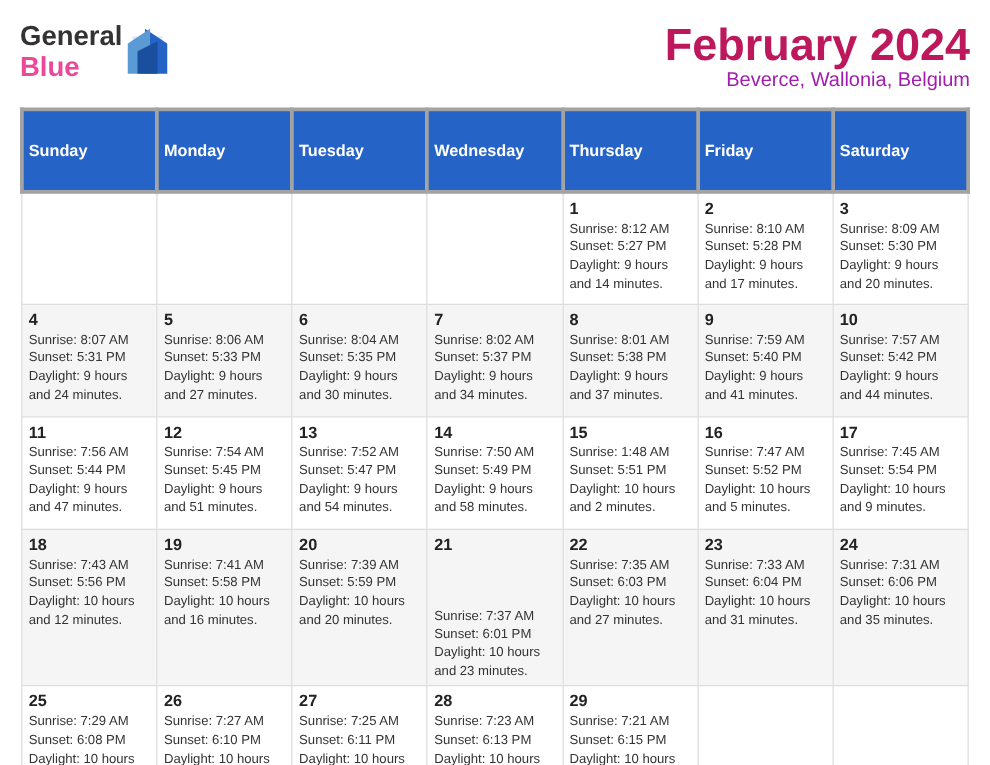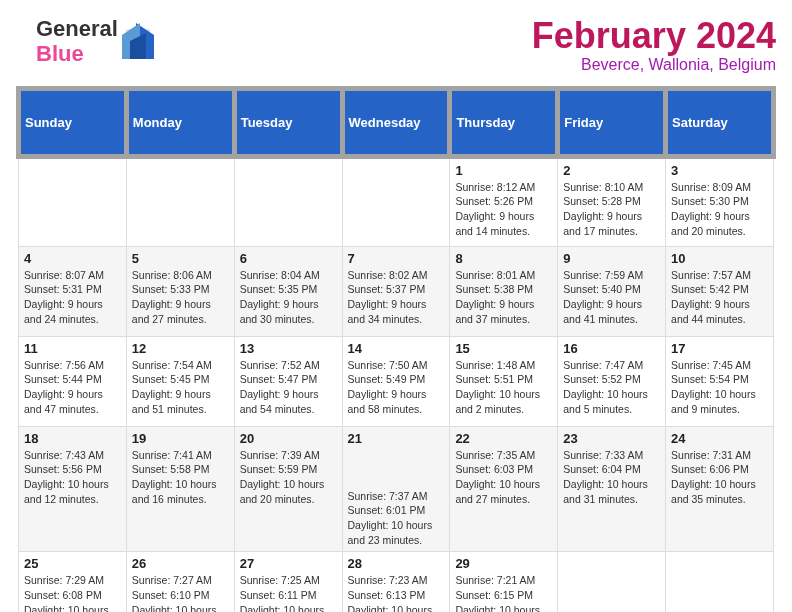--- a/index.html
+++ b/index.html
@@ -42,21 +42,21 @@
     }
     thead tr {
       background-color: #2563c7;
       color: #fff;
     }
     thead th {
       padding: 24px 4px;
       font-size: 13px;
       font-weight: bold;
       text-align: left;
-      border: 5px solid #a3a3a3;
+      border: 3px solid #a3a3a3;
     }
     tbody td {
       vertical-align: top;
       border: 1px solid #ddd;
       padding: 4px 5px;
       font-size: 11px;
       color: #333;
       height: 90px;
     }
     tbody tr:nth-child(even) td {
@@ -79,21 +79,21 @@
     }
     .empty-cell {
       background-color: #fff;
     }
   </style>
 </head>
 <body>
 
 <div class="header-area">
   <div class="logo">
-    <div style="display:flex;flex-direction:column;line-height:1.15;margin-left:20px;">
+    <div style="display:flex;flex-direction:column;line-height:1.15;">
       <span style="font-size:22px;font-weight:bold;color:#333;">General</span>
       <span style="font-size:22px;font-weight:bold;color:#ec4899;">Blue</span>
     </div>
     <svg width="32" height="40" viewBox="0 0 32 40" style="margin-left:2px;">
       <polygon points="4,8 28,8 28,36 4,36" fill="#2563c7" opacity="0.15"></polygon>
       <polygon points="14,2 32,14 32,38 14,38" fill="#2563c7"></polygon>
       <polygon points="0,14 18,2 18,38 0,38" fill="#5b9bd5"></polygon>
       <polygon points="8,20 24,12 24,38 8,38" fill="#1a4fa0"></polygon>
     </svg>
   </div>
@@ -117,21 +117,21 @@
   </thead>
   <tbody id="calendar-body">
   <tr>
         <td class="empty-cell"></td>
         <td class="empty-cell"></td>
         <td class="empty-cell"></td>
         <td class="empty-cell"></td>
         <td>
           <span class="day-number">1</span>
           <div class="cell-content" style="white-space: pre-line;">Sunrise: 8:12 AM
-Sunset: 5:26 PM
+Sunset: 5:27 PM
 Daylight: 9 hours
 and 14 minutes.</div>
         </td>
         <td>
           <span class="day-number">2</span>
           <div class="cell-content" style="white-space: pre-line;">Sunrise: 8:10 AM
 Sunset: 5:28 PM
 Daylight: 9 hours
 and 17 minutes.</div>
         </td>

